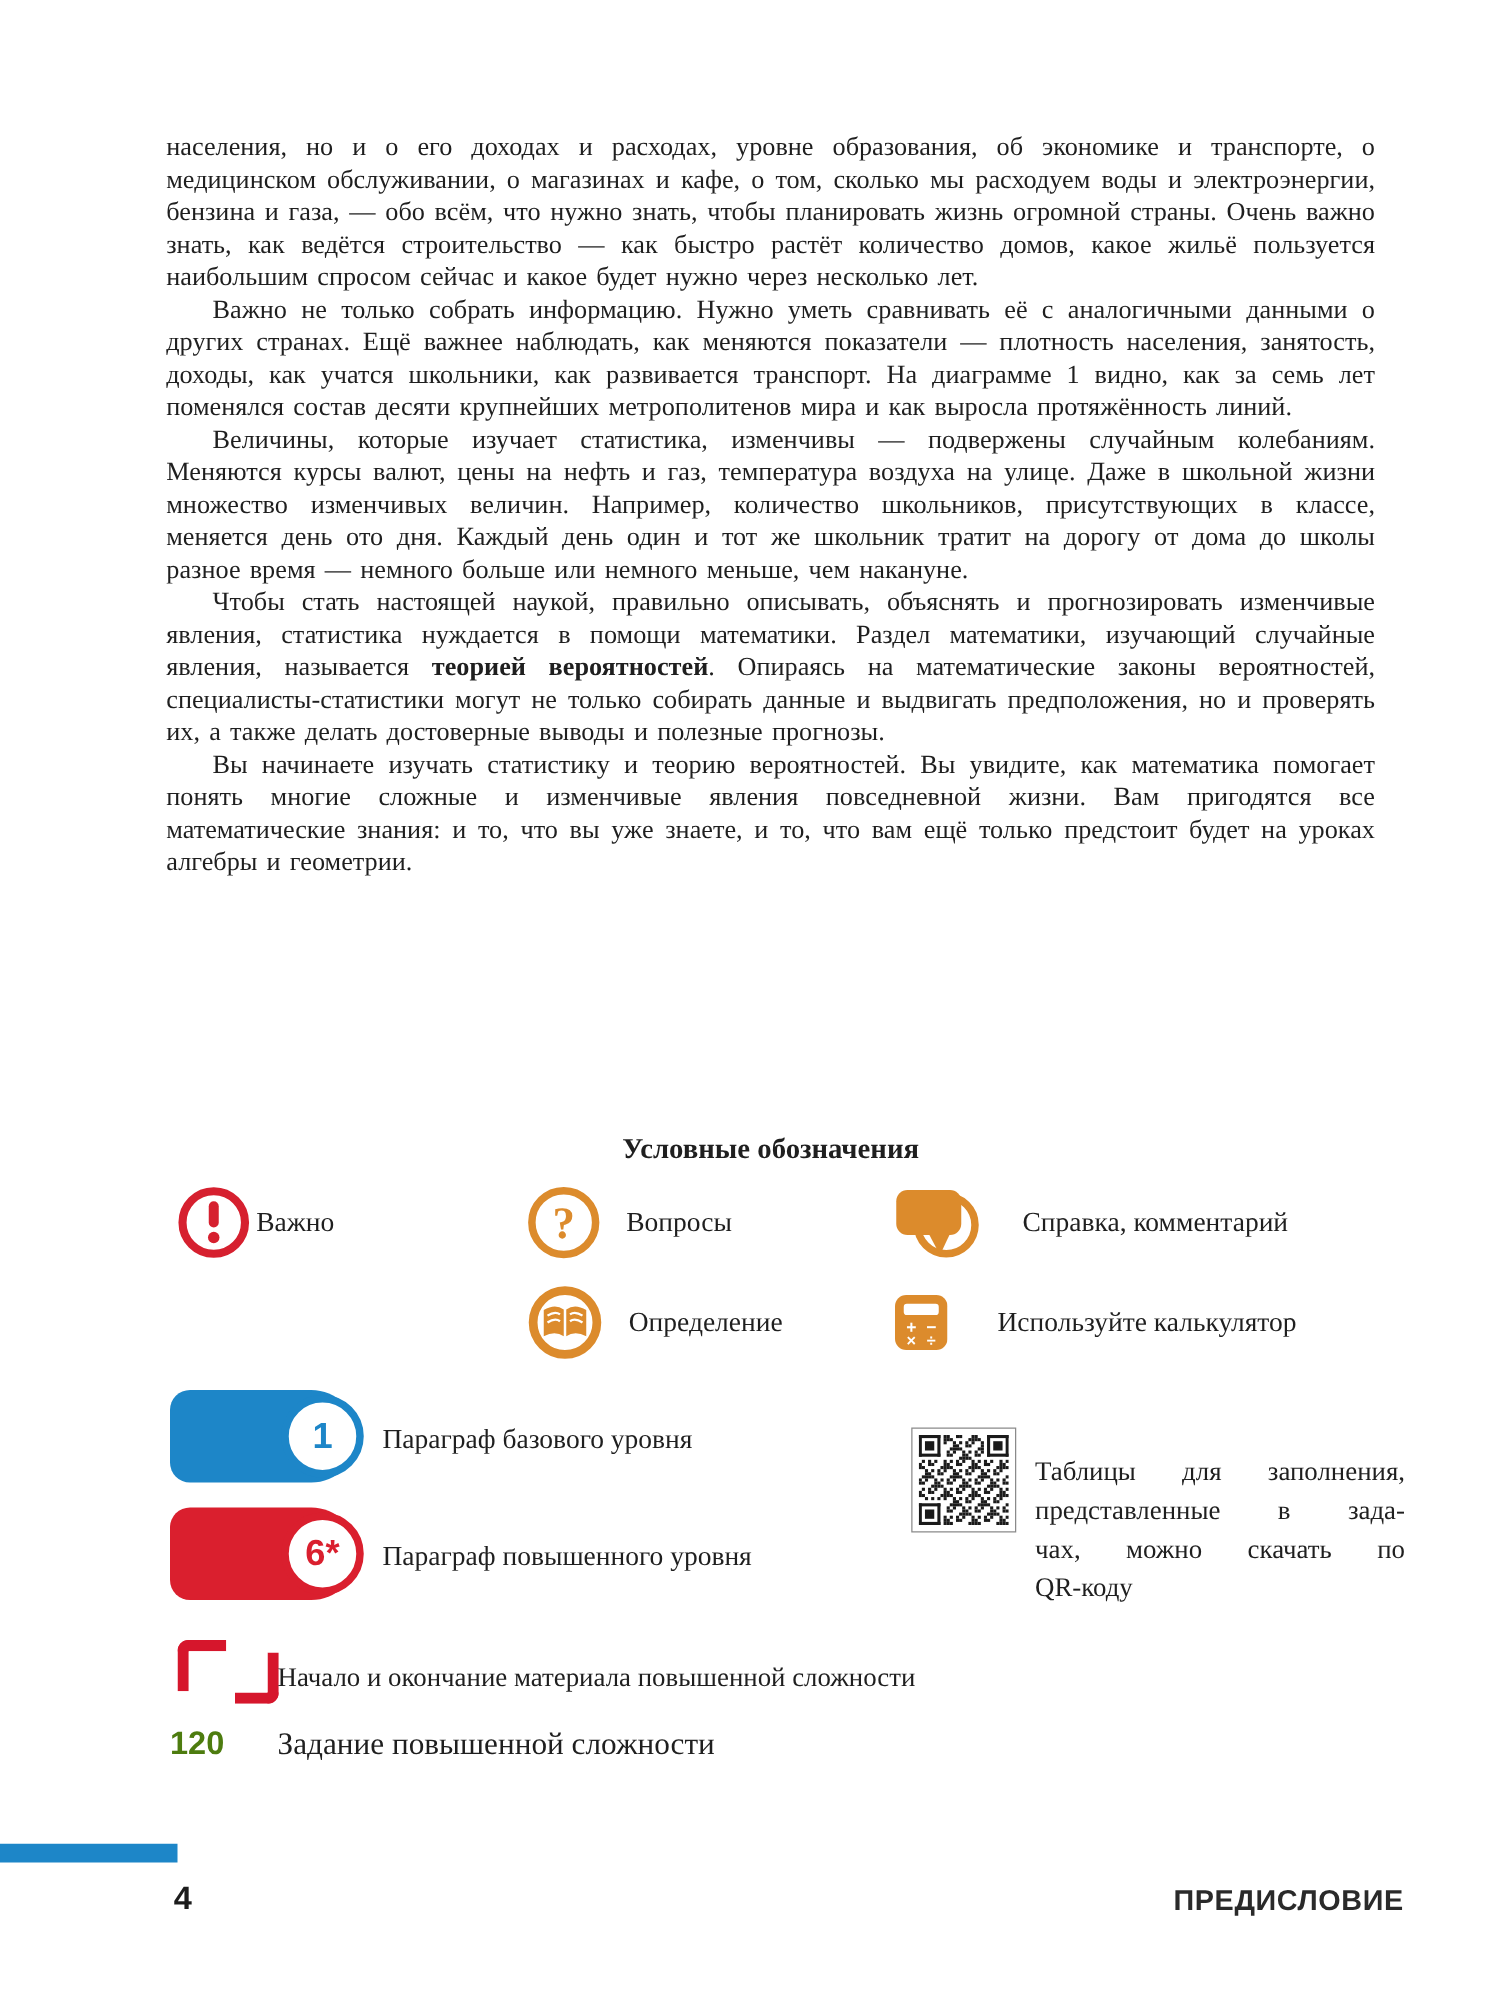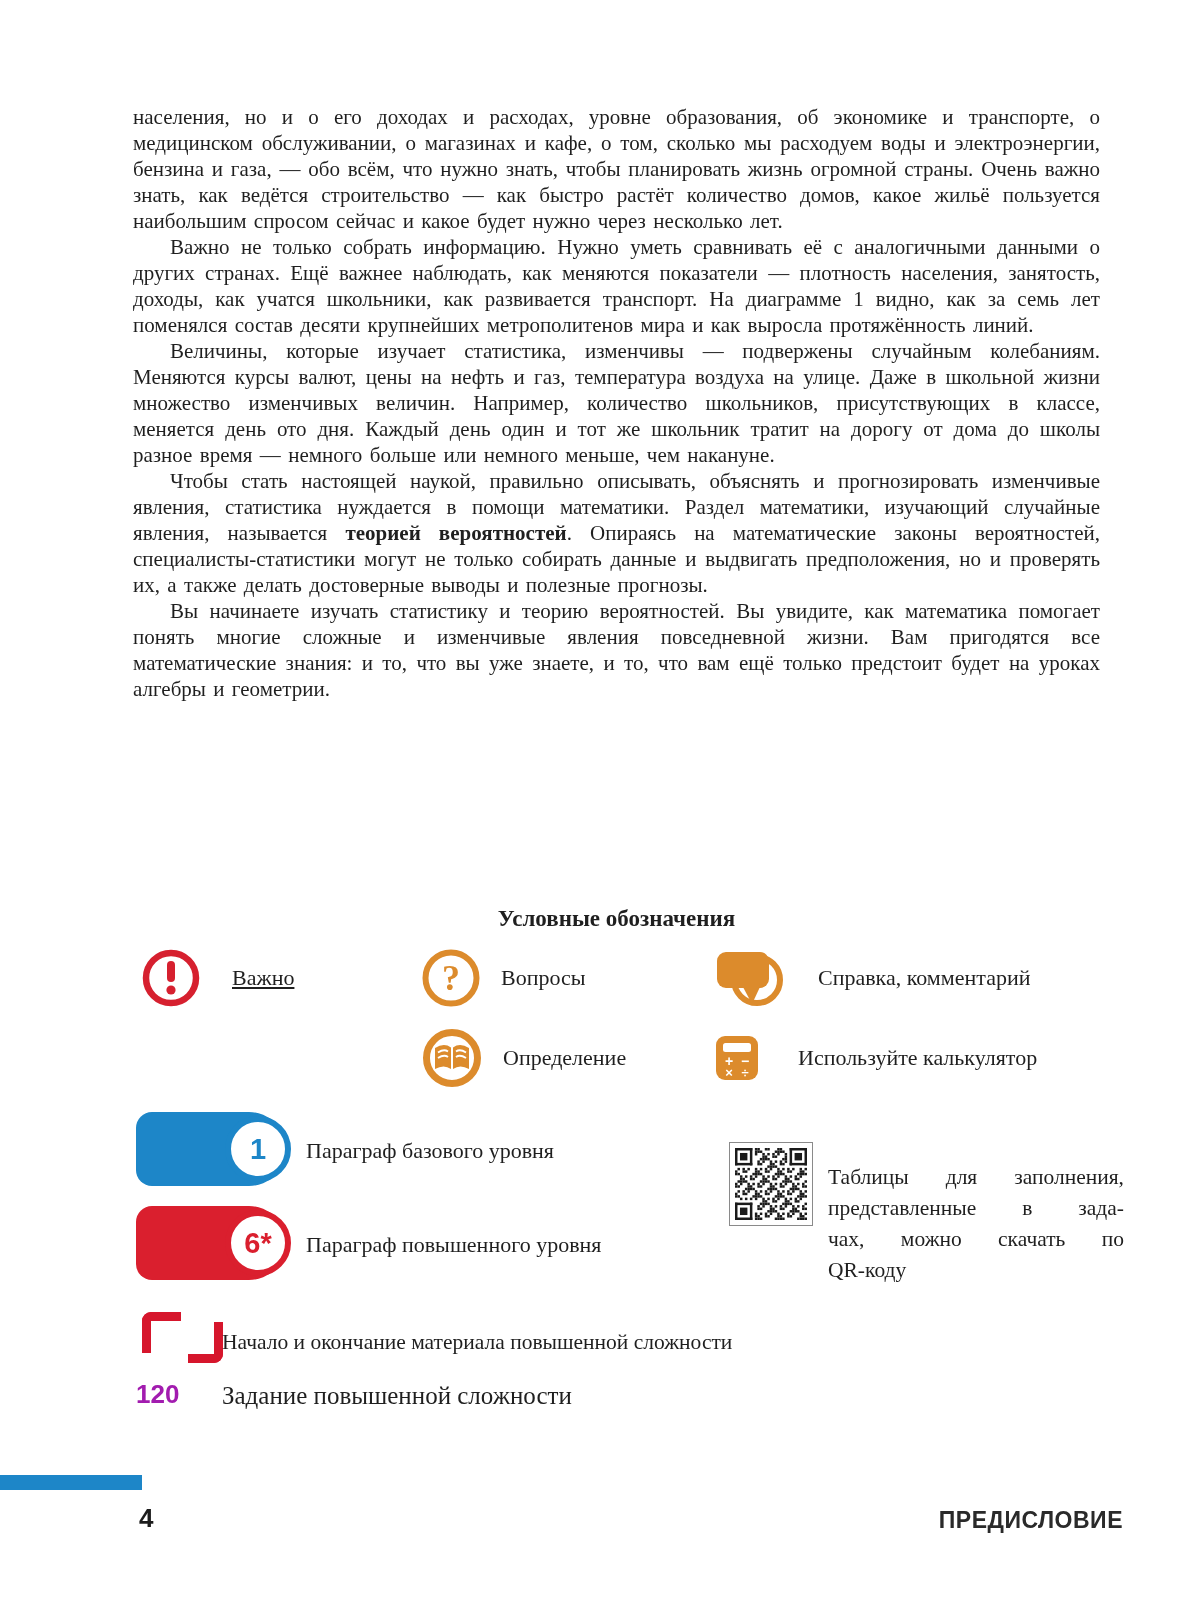--- a/index.html
+++ b/index.html
@@ -8,21 +8,21 @@
   .textblock{position:absolute;left:133px;top:104px;width:967px;
              font-size:21px;line-height:26px;text-align:justify;word-spacing:0.10em;}
   .textblock p{margin:0;}
   .textblock p.ind{text-indent:37px;}
   .legend-title{position:absolute;left:133px;top:906px;width:967px;margin:0;
                 text-align:center;font-size:23px;font-weight:bold;}
   .litem{position:absolute;display:flex;align-items:center;}
   .litem .lab{font-size:22px;white-space:nowrap;}
   .row1{top:948px;height:60px;}
   .row2{top:1026px;height:64px;}
-  .c1{left:142px;gap:32px;text-decoration:underline;}
+  .c1{left:142px;gap:5px;}
   .c2{left:421px;gap:20px;}
   .c3{left:716px;gap:34px;}
   .badge{position:absolute;left:136px;width:150px;height:74px;border-radius:16px 37px 37px 16px;}
   .badge.blue{top:1112px;background:#1d86c8;}
   .badge.red{top:1206px;background:#da1f2e;}
   .numcircle{position:absolute;right:-5px;top:4px;width:66px;height:66px;border-radius:50%;
              background:#fff;box-sizing:border-box;display:flex;align-items:center;justify-content:center;
              font-family:"Liberation Sans",sans-serif;font-weight:bold;font-size:29px;}
   .badge.blue .numcircle{border:6px solid #1d86c8;color:#1d86c8;}
   .badge.red  .numcircle{border:6px solid #da1f2e;color:#da1f2e;}
@@ -31,21 +31,21 @@
           border:1.5px solid #8a8a8a;background:#fff;padding:5px;}
   .qr-box svg{display:block;width:100%;height:100%;}
   .qr-text{position:absolute;left:828px;top:1162px;width:296px;font-size:21.5px;line-height:31px;}
   .qr-text .jline{text-align:justify;text-align-last:justify;}
   .bracket-start{position:absolute;left:142px;top:1312px;width:30px;height:32px;
                  border-top:9px solid #d6162c;border-left:9px solid #d6162c;border-top-left-radius:9px;}
   .bracket-end{position:absolute;left:188px;top:1322px;width:26px;height:32px;
                border-bottom:9px solid #d6162c;border-right:9px solid #d6162c;border-bottom-right-radius:9px;}
   .brackets-label{position:absolute;left:222px;top:1330px;font-size:21.5px;white-space:nowrap;}
   .hard-num{position:absolute;left:136px;top:1379px;font-family:"Liberation Sans",sans-serif;
-            font-weight:bold;font-size:26px;color:#a21caf;text-align:right;}
+            font-weight:bold;font-size:26px;color:#4d7c0f;text-align:right;}
   .hard-label{position:absolute;left:222px;top:1382px;font-size:25px;white-space:nowrap;}
   .footer-bar{position:absolute;left:0;top:1475px;width:142px;height:15px;background:#1d86c8;}
   .page-num{position:absolute;left:139px;top:1503px;font-family:"Liberation Sans",sans-serif;
             font-weight:bold;font-size:26px;color:#1c1c1c;}
   .footer-label{position:absolute;right:77px;top:1507px;font-family:"Liberation Sans",sans-serif;
                 font-weight:bold;font-size:23px;letter-spacing:0.5px;color:#2a2a2a;}
 </style>
 </head>
 <body>
 

